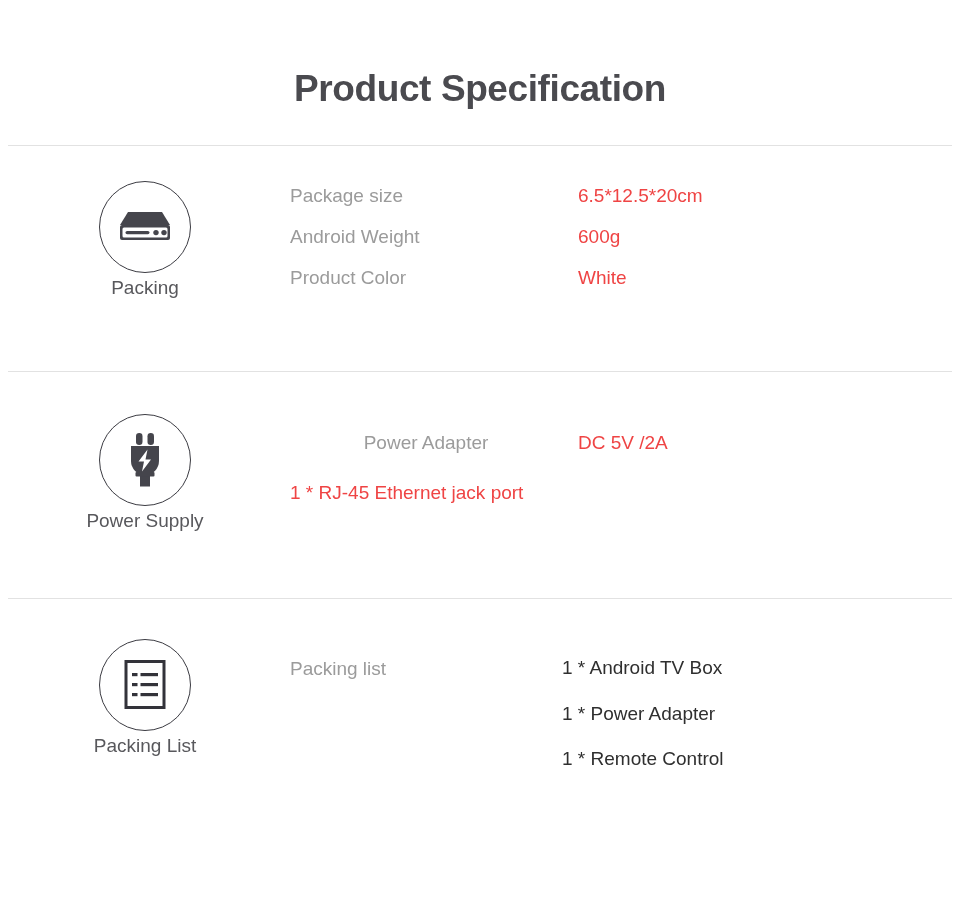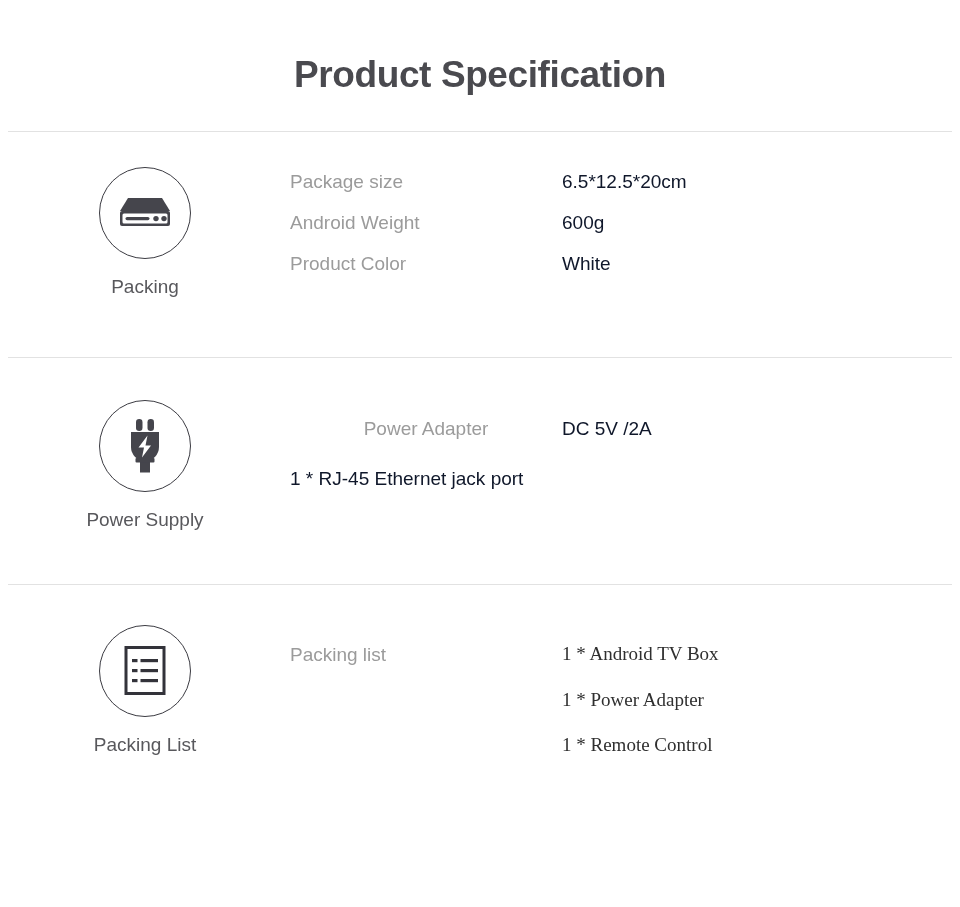--- a/index.html
+++ b/index.html
@@ -22,21 +22,21 @@
     height: 907px;
   }
 
   
   .title {
     text-align: center;
     font-size: 37px;
     font-weight: bold;
     color: #4a4a4f;
     letter-spacing: -0.4px;
-    padding-top: 56px;
+    padding-top: 70px;
     line-height: 1;
   }
 
   
   .divider {
     height: 1px;
     background: #e2e2e2;
     margin: 0 8px;
   }
   .divider.top { margin-top: 38px; }
@@ -63,46 +63,47 @@
     width: 92px;
     height: 92px;
     border: 1.6px solid #3b3b42;
     border-radius: 50%;
     display: flex;
     align-items: center;
     justify-content: center;
     box-sizing: border-box;
   }
   .icon-caption {
-    margin-top: 17px;
+    margin-top: 4px;
     font-size: 19px;
     color: #58585c;
     font-weight: 400;
     white-space: nowrap;
   }
 
   
   .spec-col {
     flex: 1 1 auto;
     padding-top: 4px;
   }
   .spec-row {
     display: flex;
     align-items: baseline;
+    gap: 16px;
   }
   .spec-label {
     width: 272px;
     flex: 0 0 272px;
     font-size: 19px;
     color: #9b9b9b;
     font-weight: 400;
   }
   .spec-value {
     font-size: 19px;
-    color: #0f172a;
+    color: #ef4444;
     font-weight: 400;
     white-space: nowrap;
   }
 
   .sec-packing .spec-row { height: 41px; }
   .sec-power   .spec-row { height: 50px; }
   .sec-power   .spec-col { padding-top: 18px; text-align: center; }
 
   
   .list-wrap {
@@ -113,21 +114,20 @@
   }
   .list-label {
     width: 272px;
     flex: 0 0 272px;
     font-size: 19px;
     color: #9b9b9b;
   }
   .list-items {
     display: flex;
     flex-direction: column;
-    font-family: Liberation Serif, serif;
   }
   .list-item {
     font-size: 19px;
     color: #2f2f2f;
     height: 45.5px;
     line-height: 1;
     white-space: nowrap;
   }
 </style>
 </head>

